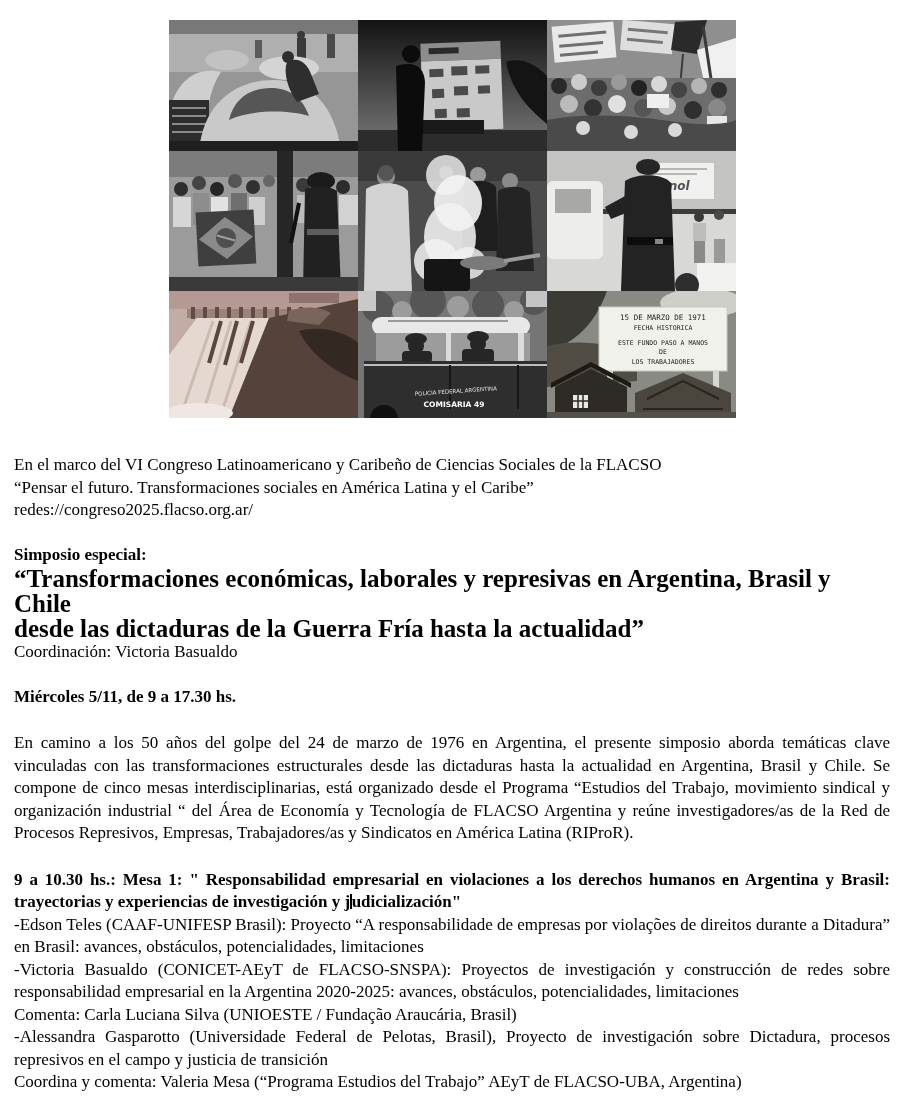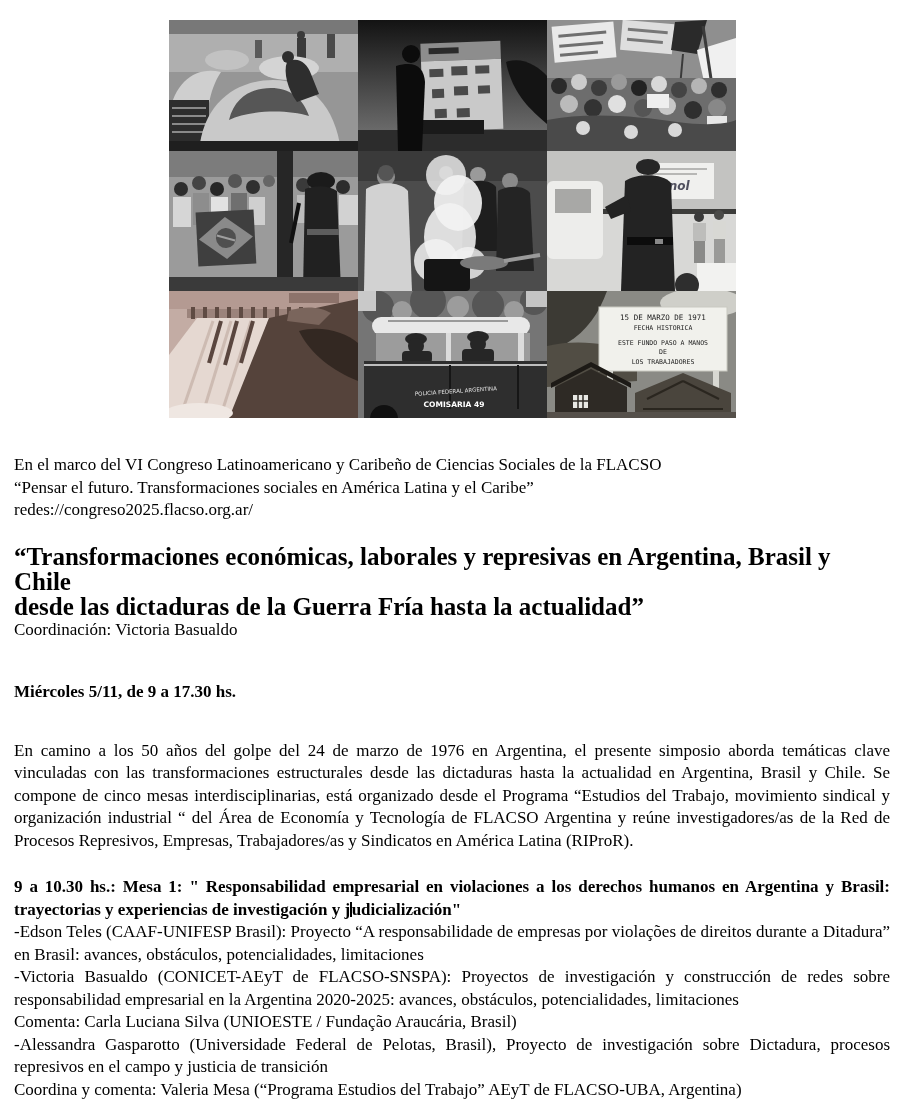--- a/index.html
+++ b/index.html
@@ -17,22 +17,22 @@
   }
   .cell{overflow:hidden;}
   .cell svg{display:block;width:100%;height:100%;}
   .content{padding:0 15px 0 14px;font-size:17px;line-height:22.5px;}
   .centered{}
   .justified{text-align:justify;}
   .bold{font-weight:bold;}
   .intro{margin-top:36px;}
   .symposium{margin-top:22px;}
   .title-line{font-size:25px;line-height:25px;font-weight:bold;}
-  .datetime{margin-top:40px;}
-  .desc{margin-top:36px;}
+  .datetime{margin-top:22px;}
+  .desc{margin-top:24px;}
   .mesa{margin-top:24px;}
   .caret{display:inline-block;width:1.5px;height:15px;background:#000;vertical-align:-2px;}
 </style>
 </head>
 <body>
 
 <div class="page">
 
   <div class="collage">
 
@@ -350,20 +350,21 @@
 
   <div class="content">
 
     <div class="intro centered">
       <p>En el marco del VI Congreso Latinoamericano y Caribeño de Ciencias Sociales de la FLACSO</p>
       <p>“Pensar el futuro. Transformaciones sociales en América Latina y el Caribe”</p>
       <p>redes://congreso2025.flacso.org.ar/</p>
     </div>
 
     <div class="symposium centered">
+      <p class="bold">Simposio especial:</p>
       <p class="title-line">“Transformaciones económicas, laborales y represivas en Argentina, Brasil y Chile</p>
       <p class="title-line">desde las dictaduras de la Guerra Fría hasta la actualidad”</p>
       <p>Coordinación: Victoria Basualdo</p>
     </div>
 
     <p class="bold centered datetime">Miércoles 5/11, de 9 a 17.30 hs.</p>
 
     <p class="desc justified">En camino a los 50 años del golpe del 24 de marzo de 1976 en Argentina, el presente simposio aborda temáticas clave vinculadas con las transformaciones estructurales desde las dictaduras hasta la actualidad en Argentina, Brasil y Chile. Se compone de cinco mesas interdisciplinarias, está organizado desde el Programa “Estudios del Trabajo, movimiento sindical y organización industrial “ del Área de Economía y Tecnología de FLACSO Argentina y reúne investigadores/as de la Red de Procesos Represivos, Empresas, Trabajadores/as y Sindicatos en América Latina (RIProR).</p>
 
     <div class="mesa justified">

